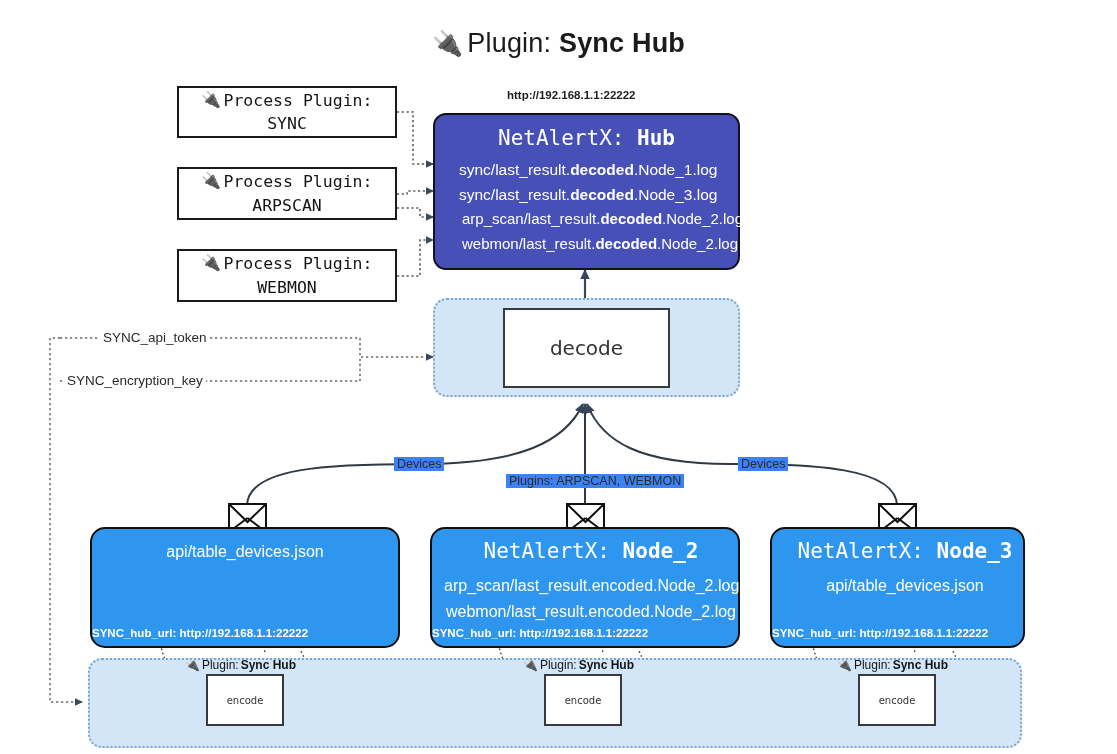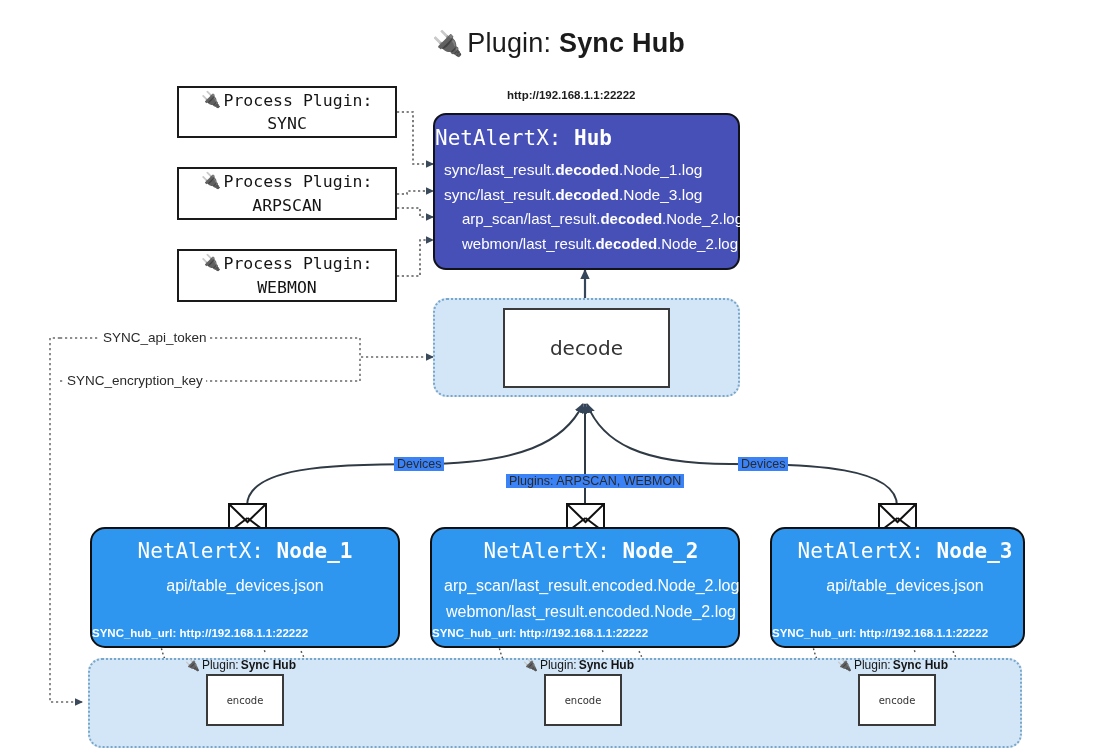--- a/index.html
+++ b/index.html
@@ -19,25 +19,25 @@
         box-sizing:border-box;display:flex;flex-direction:column;
         align-items:center;justify-content:center;
         font-family:"DejaVu Sans Mono","Liberation Mono",monospace;
         font-size:16.5px;color:#141414;line-height:1.42;}
   .pbox .l1{display:flex;align-items:center;gap:2px;white-space:nowrap;}
   .pbox .plug{font-size:16px;}
 
   
   .hub{position:absolute;background:#4750b7;border:2.5px solid #12121b;
        border-radius:13px;box-sizing:border-box;color:#ffffff;}
-  .hub .hname{text-align:left;margin-top:11px;font-size:21px;
+  .hub .hname{text-align:center;margin-top:11px;font-size:21px;
        font-family:"DejaVu Sans Mono","Liberation Mono",monospace;}
   .hub .hname b{font-weight:bold;}
   .hub .logs{margin-top:7px;}
-  .hub .log{font-size:15.5px;line-height:1.62;padding-left:9px;white-space:nowrap;}
+  .hub .log{font-size:15.5px;line-height:1.62;padding-left:24px;white-space:nowrap;}
   .hub .log b{font-weight:bold;color:#fff;}
   .hub .log.w{padding-left:3px;font-size:15px;margin-left:24px;}
   .url{position:absolute;font-size:11.5px;font-weight:bold;color:#1d1d1d;
        white-space:nowrap;}
 
   
   .lblue{position:absolute;background:#d3e6f8;border:2px dotted #7aa6c8;
          border-radius:14px;box-sizing:border-box;}
 
   
@@ -196,23 +196,20 @@
       <rect x="567" y="492" width="37" height="28"></rect>
       <path d="M567,492 L585.5,510 L604,492" fill="none"></path>
       <path d="M567,520 L585.5,506 M604,520 L585.5,506" fill="none"></path>
       <rect x="879" y="492" width="37" height="28"></rect>
       <path d="M879,492 L897.5,510 L916,492" fill="none"></path>
       <path d="M879,520 L897.5,506 M916,520 L897.5,506" fill="none"></path>
     </g>
   </svg>
 
   <div class="node" style="left:90px;top:515px;width:310px;height:121px;">
-    <div class="nname">
-      <span>NetAlertX: </span><b>Node_1</b>
-    </div>
     <div class="nlines">
       <div class="nl">api/table_devices.json</div>
     </div>
     <div class="nfoot">SYNC_hub_url: http://192.168.1.1:22222</div>
   </div>
 
   <div class="node" style="left:430px;top:515px;width:310px;height:121px;padding-left:12px;">
     <div class="nname">
       <span>NetAlertX: </span><b>Node_2</b>
     </div>

